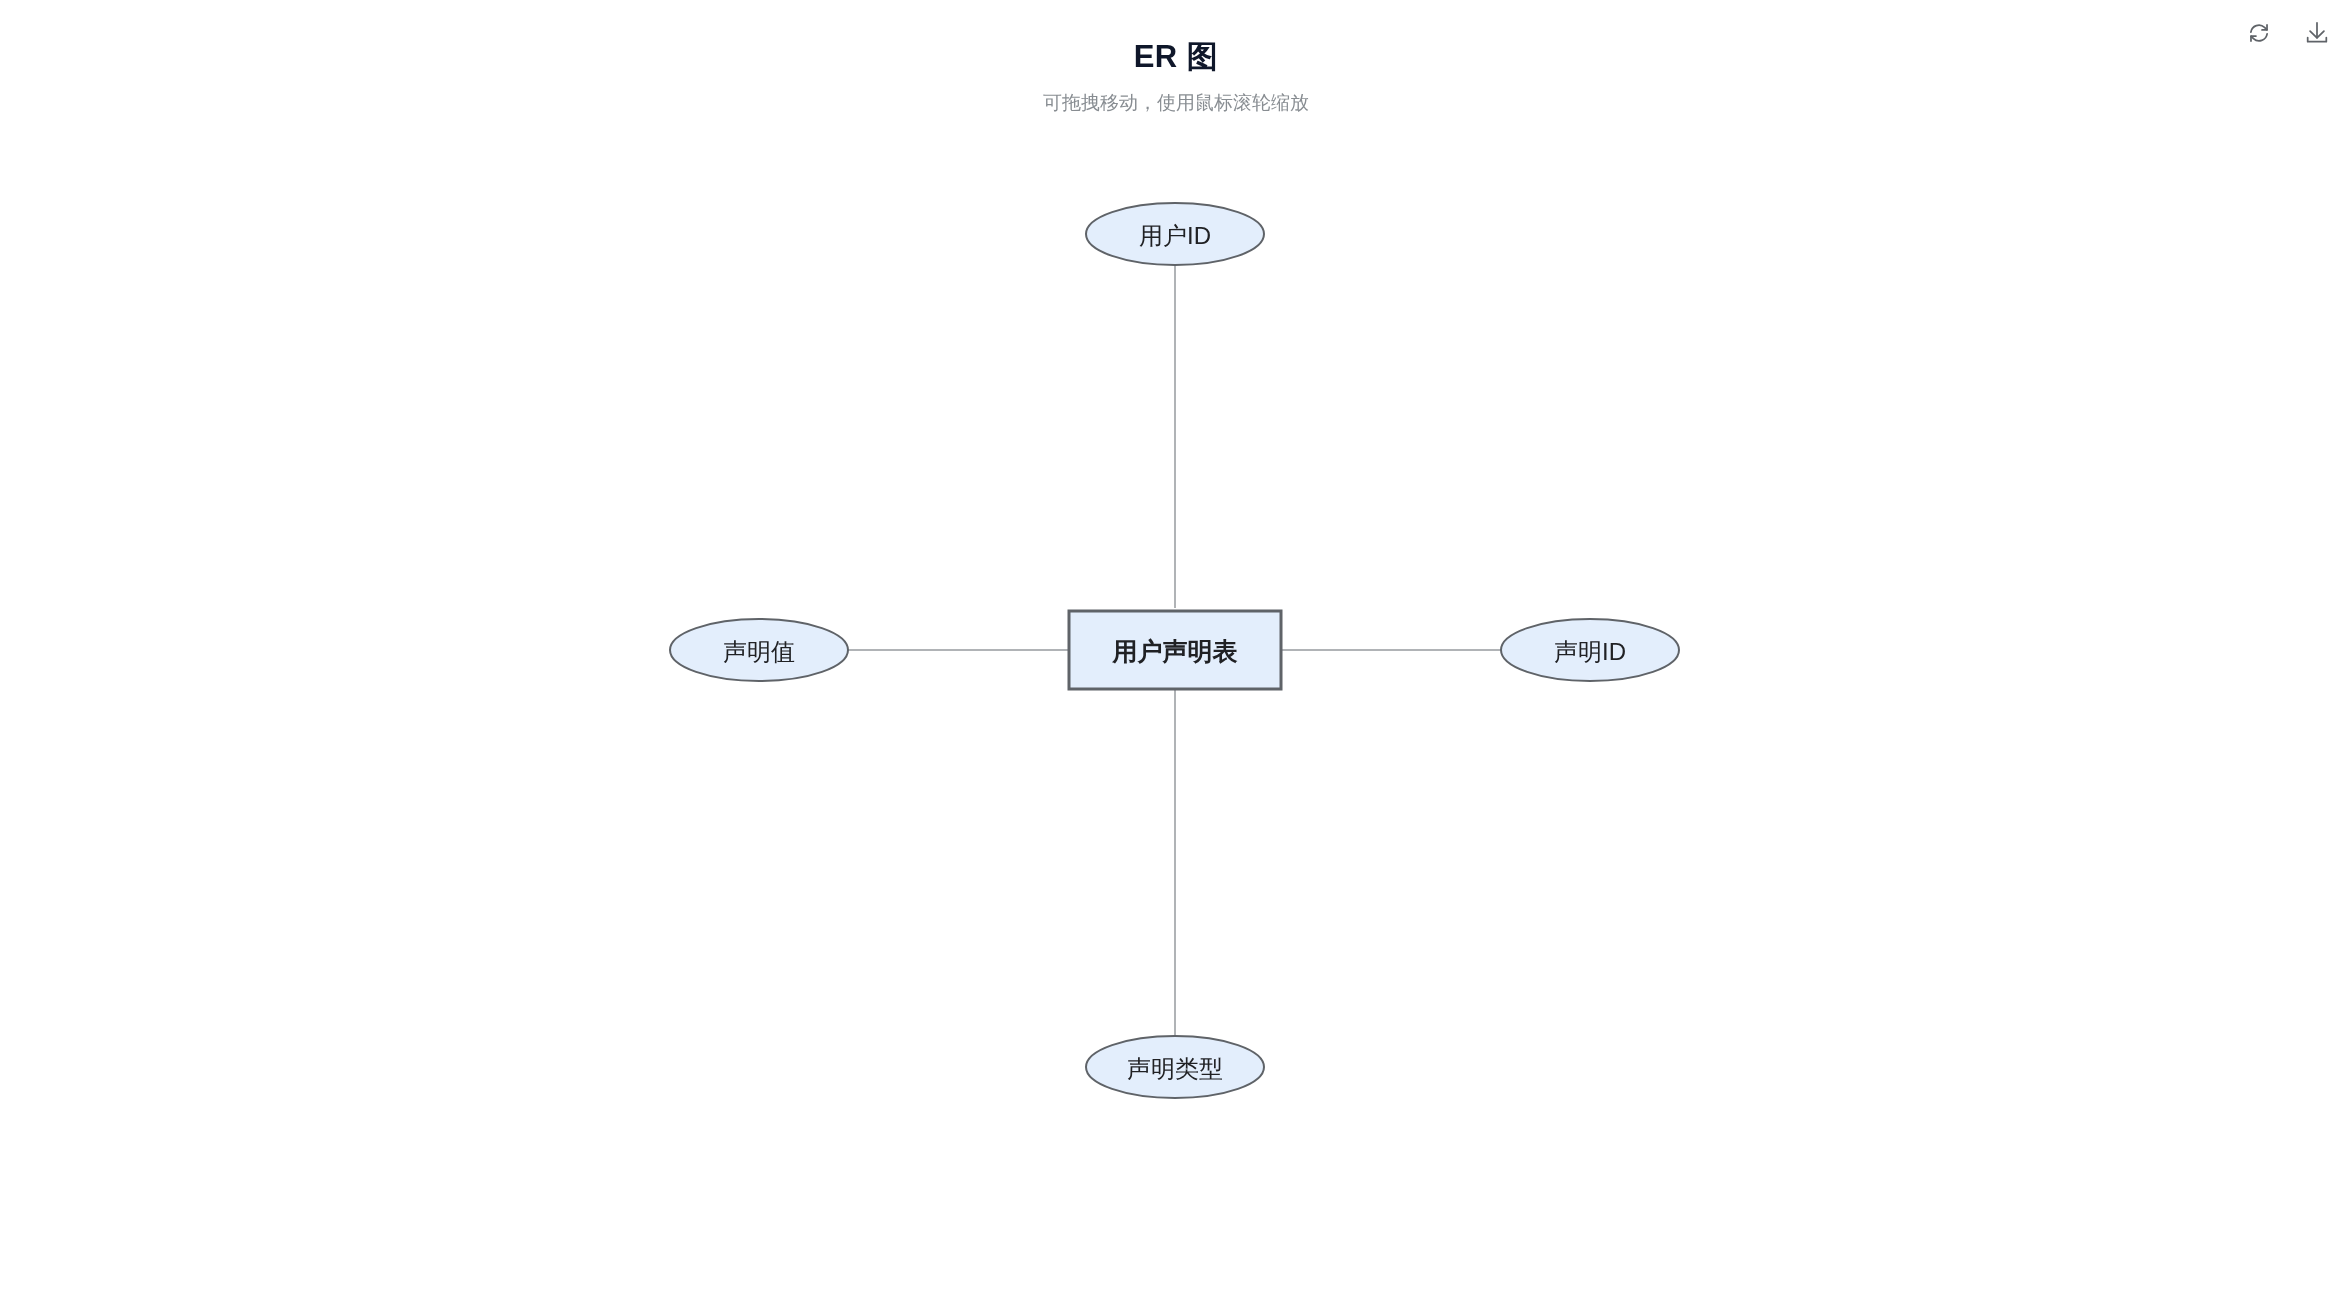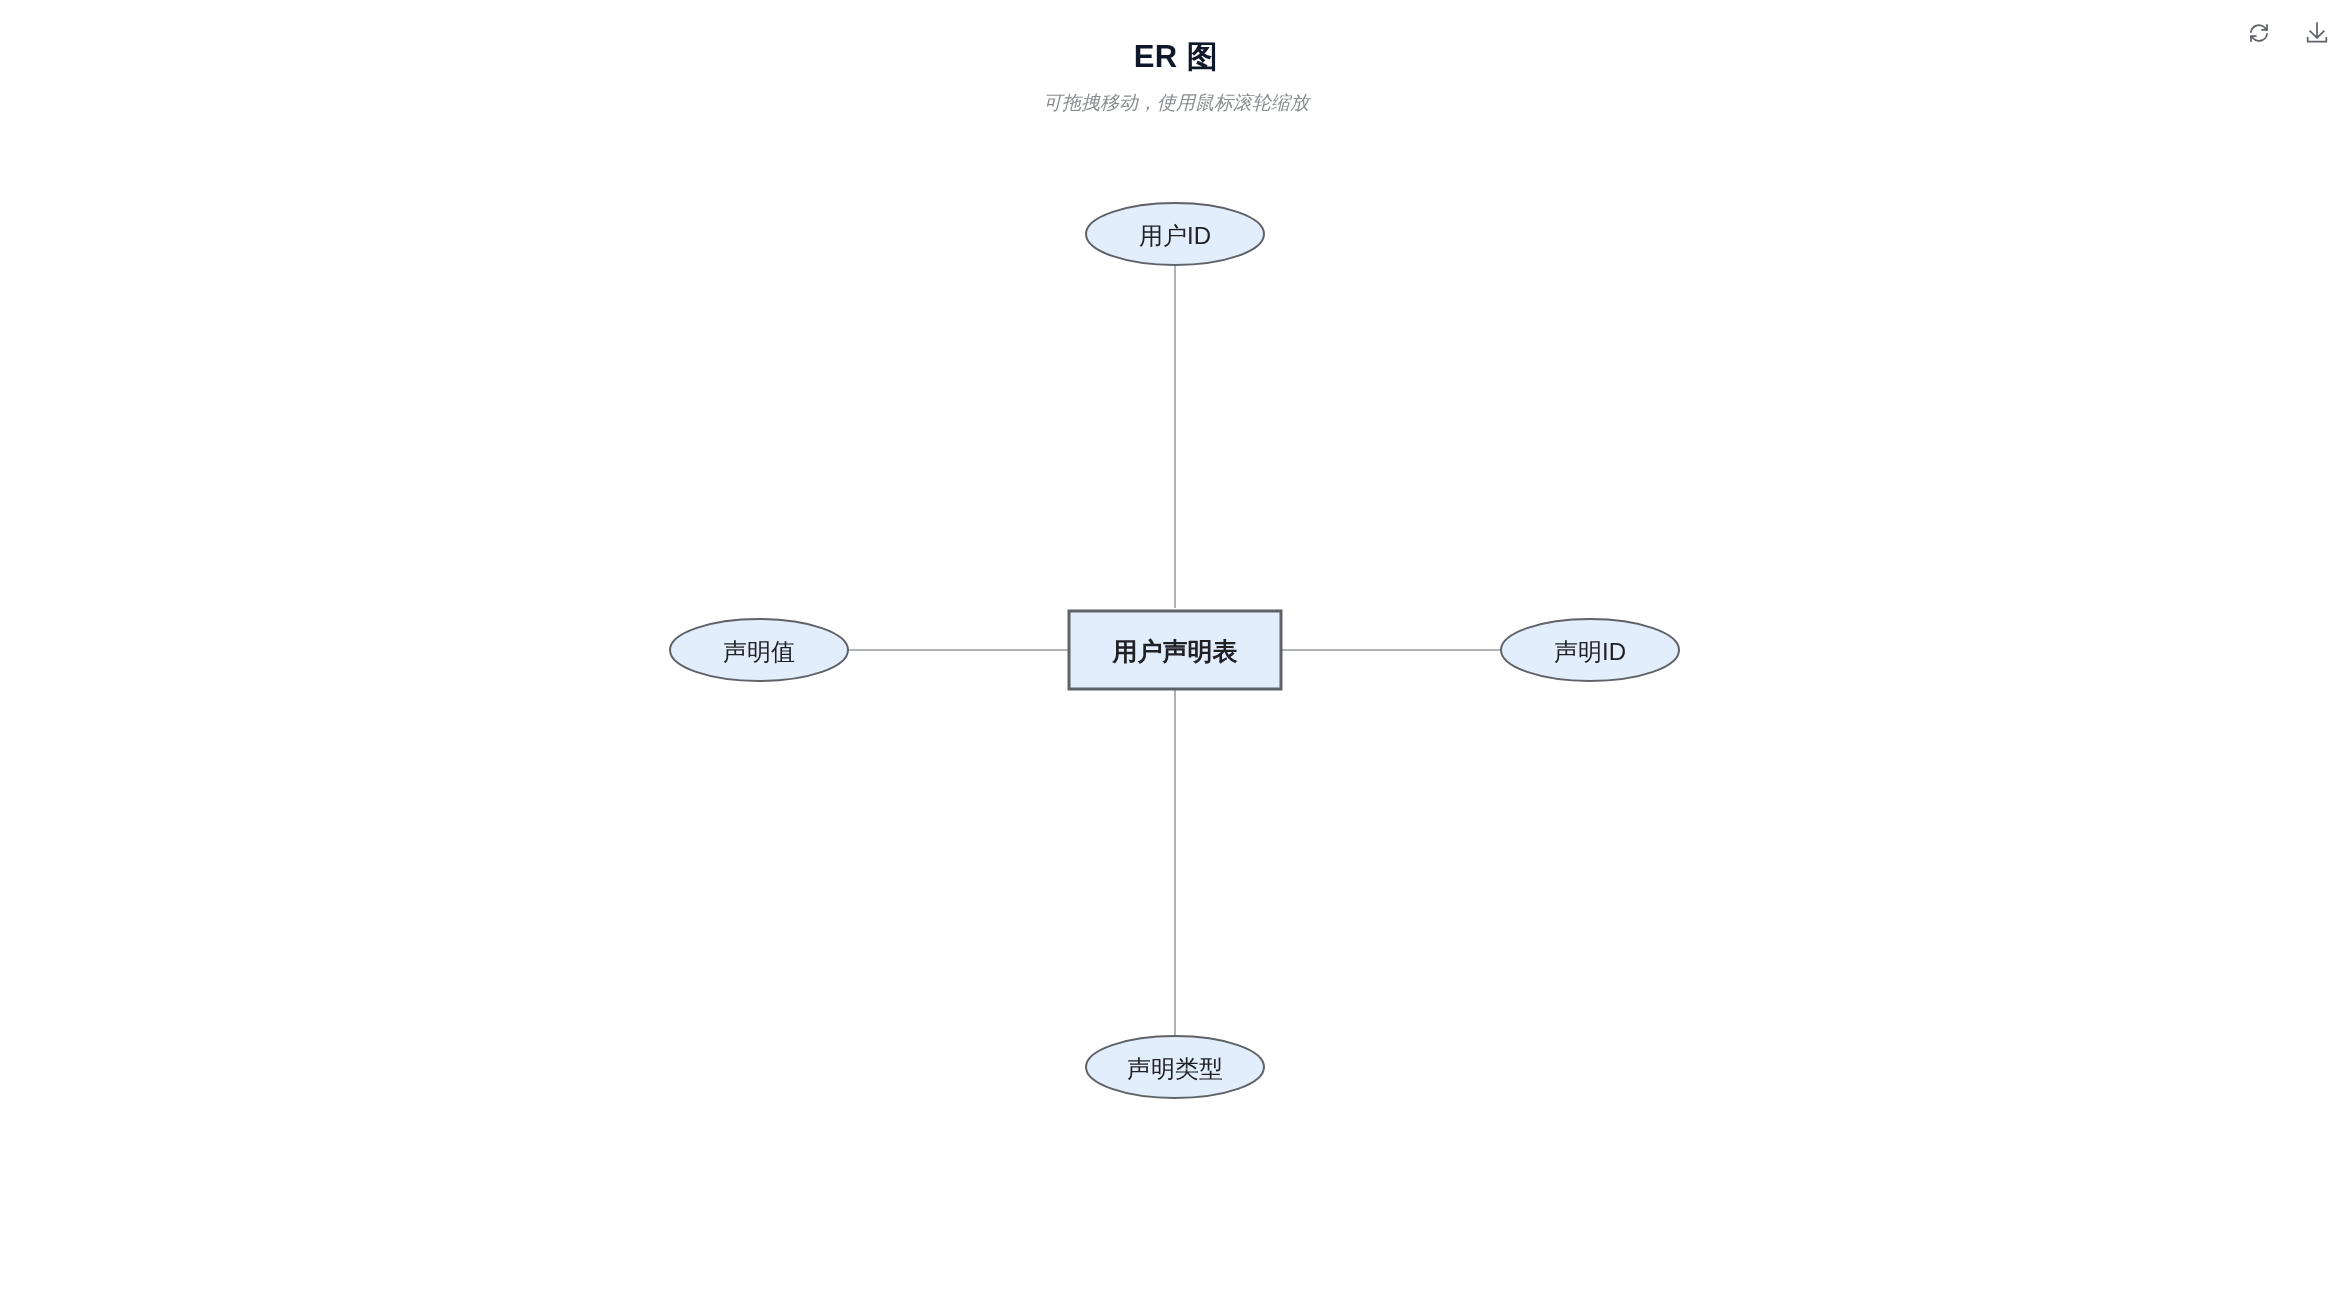--- a/index.html
+++ b/index.html
@@ -57,21 +57,20 @@
     color: #0f172a;
     letter-spacing: 0.5px;
     line-height: 1.2;
   }
   .page-subtitle {
     margin-top: 16px;
     font-size: 19px;
     font-weight: normal;
     color: #888d92;
     line-height: 1.3;
-    font-style: italic;
   }
 
   
   .canvas {
     position: absolute;
     inset: 0;
     width: 2352px;
     height: 972px;
     cursor: grab;
     border-radius: 17px;

